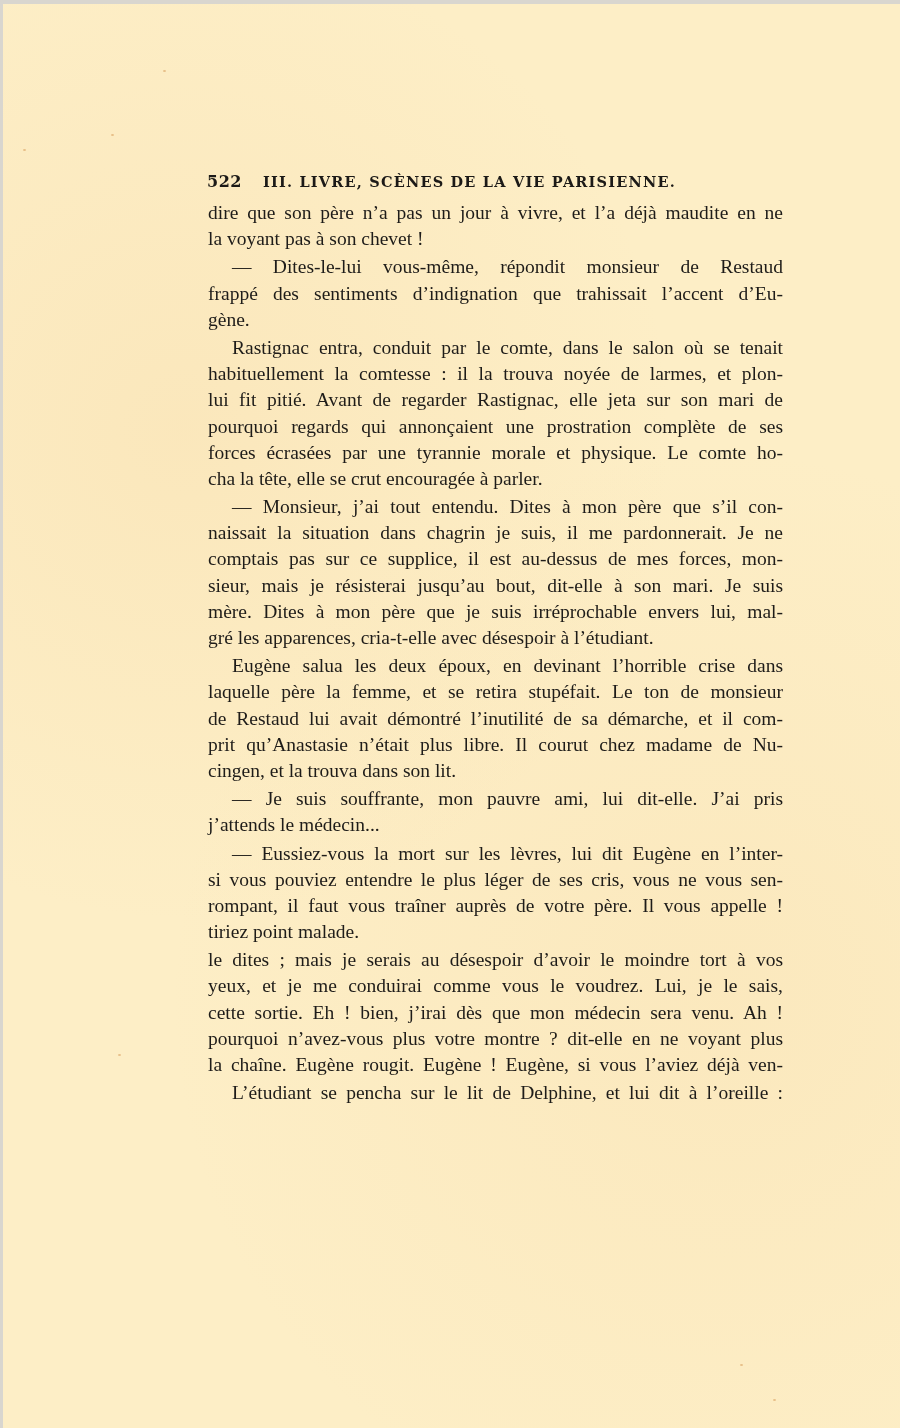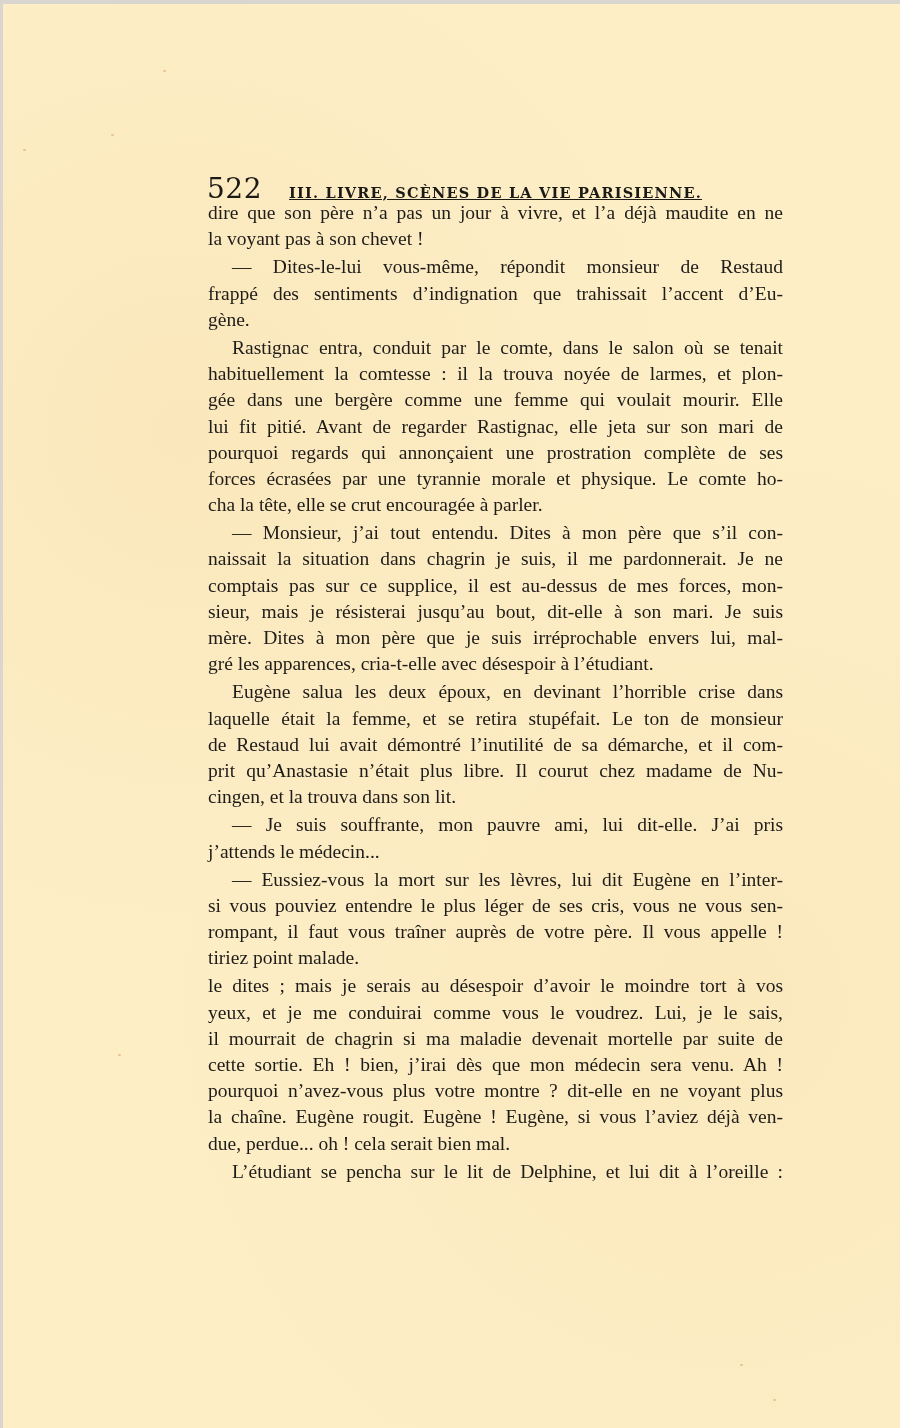--- a/index.html
+++ b/index.html
@@ -35,30 +35,29 @@
     .header {
       position: absolute;
       left: 204px;
       top: 168px;
       width: 580px;
       font-family: "DejaVu Serif", serif;
       color: #1c1a17;
       white-space: nowrap;
     }
     .page-number {
-      font-size: 28px;
-      font-weight: normal;
+      font-size: 16px;
+      font-weight: bold;
       letter-spacing: 0.5px;
     }
     .running-title {
       font-size: 14.5px;
       font-weight: bold;
       letter-spacing: 1.2px;
-      margin-left: 22px;
-      text-decoration: underline;
+      margin-left: 16px;
     }
     .body-text {
       position: absolute;
       left: 205px;
       top: 196px;
       width: 575px;
       font-family: "Liberation Serif", serif;
       font-size: 19.5px;
       line-height: 26.2px;
       color: #1e1c19;
@@ -109,41 +108,40 @@
     <div>
       <span class="line indent">— Dites-le-lui vous-même, répondit monsieur de Restaud</span>
       <span class="line">frappé des sentiments d’indignation que trahissait l’accent d’Eu-</span>
       <span class="line last">gène.</span>
     </div>
     <div class="para-gap"></div>
 
     <div>
       <span class="line indent">Rastignac entra, conduit par le comte, dans le salon où se tenait</span>
       <span class="line">habituellement la comtesse : il la trouva noyée de larmes, et plon-</span>
-      <span class="line">gée dans une bergère comme une femme qui voulait mourir. Elle</span>
       <span class="line">lui fit pitié. Avant de regarder Rastignac, elle jeta sur son mari de</span>
       <span class="line">pourquoi regards qui annonçaient une prostration complète de ses</span>
       <span class="line">forces écrasées par une tyrannie morale et physique. Le comte ho-</span>
       <span class="line last">cha la tête, elle se crut encouragée à parler.</span>
     </div>
     <div class="para-gap"></div>
 
     <div>
       <span class="line indent">— Monsieur, j’ai tout entendu. Dites à mon père que s’il con-</span>
       <span class="line">naissait la situation dans chagrin je suis, il me pardonnerait. Je ne</span>
       <span class="line">comptais pas sur ce supplice, il est au-dessus de mes forces, mon-</span>
       <span class="line">sieur, mais je résisterai jusqu’au bout, dit-elle à son mari. Je suis</span>
       <span class="line">mère. Dites à mon père que je suis irréprochable envers lui, mal-</span>
       <span class="line last">gré les apparences, cria-t-elle avec désespoir à l’étudiant.</span>
     </div>
     <div class="para-gap"></div>
 
     <div>
       <span class="line indent">Eugène salua les deux époux, en devinant l’horrible crise dans</span>
-      <span class="line">laquelle était la femme, et se retira stupéfait. Le ton de monsieur</span>
+      <span class="line">laquelle père la femme, et se retira stupéfait. Le ton de monsieur</span>
       <span class="line">de Restaud lui avait démontré l’inutilité de sa démarche, et il com-</span>
       <span class="line">prit qu’Anastasie n’était plus libre. Il courut chez madame de Nu-</span>
       <span class="line last">cingen, et la trouva dans son lit.</span>
     </div>
     <div class="para-gap"></div>
 
     <div>
       <span class="line indent">— Je suis souffrante, mon pauvre ami, lui dit-elle. J’ai pris</span>
       <span class="line last">j’attends le médecin...</span>
     </div>
@@ -153,25 +151,23 @@
       <span class="line indent">— Eussiez-vous la mort sur les lèvres, lui dit Eugène en l’inter-</span>
       <span class="line">si vous pouviez entendre le plus léger de ses cris, vous ne vous sen-</span>
       <span class="line">rompant, il faut vous traîner auprès de votre père. Il vous appelle !</span>
       <span class="line last">tiriez point malade.</span>
     </div>
     <div class="para-gap"></div>
 
     <div>
       <span class="line">le dites ; mais je serais au désespoir d’avoir le moindre tort à vos</span>
       <span class="line">yeux, et je me conduirai comme vous le voudrez. Lui, je le sais,</span>
-      <span class="line">il mourrait de chagrin si ma maladie devenait mortelle par suite de</span>
       <span class="line">cette sortie. Eh ! bien, j’irai dès que mon médecin sera venu. Ah !</span>
       <span class="line">pourquoi n’avez-vous plus votre montre ? dit-elle en ne voyant plus</span>
       <span class="line">la chaîne. Eugène rougit. Eugène ! Eugène, si vous l’aviez déjà ven-</span>
-      <span class="line last">due, perdue... oh ! cela serait bien mal.</span>
     </div>
     <div class="para-gap"></div>
 
     <div>
       <span class="line indent">L’étudiant se pencha sur le lit de Delphine, et lui dit à l’oreille :</span>
     </div>
   </div>
 </div>
 
 </body></html>

